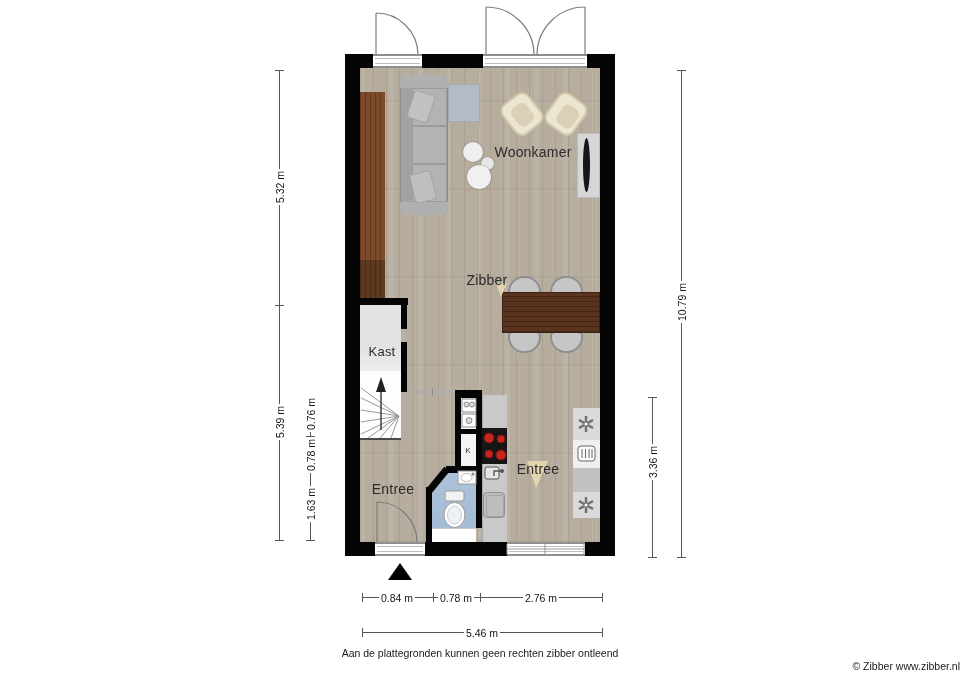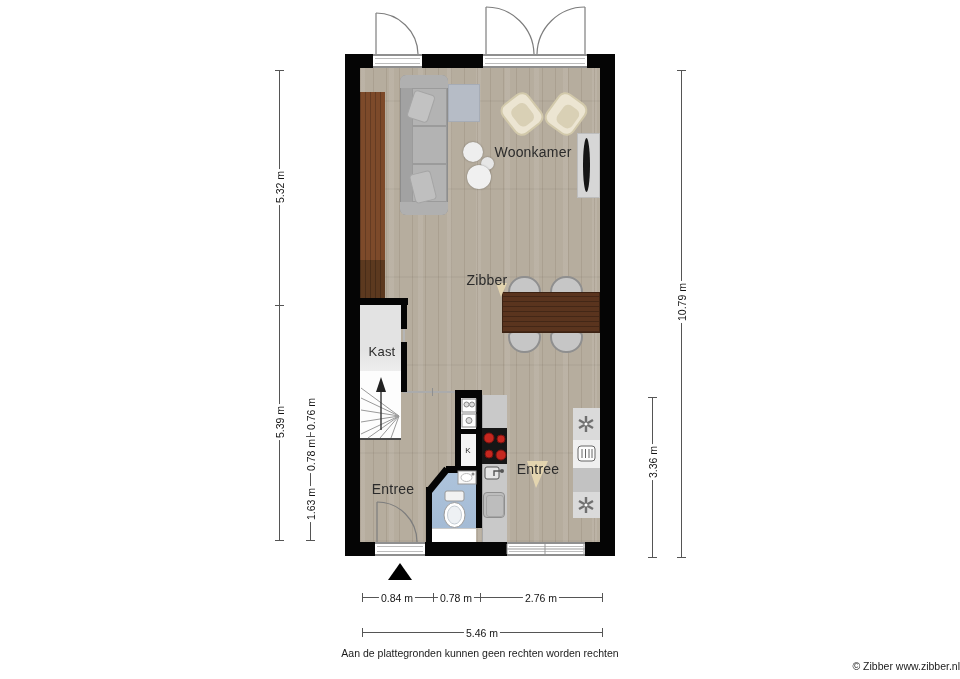--- a/index.html
+++ b/index.html
@@ -243,16 +243,16 @@
   <div class="abs dim-tick" style="left:602px;top:593px;width:1px;height:9px;"></div>
   <div class="abs dim-text" style="left:397px;top:598px;">0.84 m</div>
   <div class="abs dim-text" style="left:456px;top:598px;">0.78 m</div>
   <div class="abs dim-text" style="left:541px;top:598px;">2.76 m</div>
 
   <div class="abs dim-line" style="left:362px;top:632px;width:240px;height:1px;"></div>
   <div class="abs dim-tick" style="left:362px;top:628px;width:1px;height:9px;"></div>
   <div class="abs dim-tick" style="left:602px;top:628px;width:1px;height:9px;"></div>
   <div class="abs dim-text" style="left:482px;top:633px;">5.46 m</div>
 
-  <div class="abs footer-line" style="left:0;top:647px;">Aan de plattegronden kunnen geen rechten worden rechten</div>
+  <div class="abs footer-line" style="left:0;top:647px;">Aan de plattegronden kunnen geen rechten zibber ontleend</div>
   <div class="abs footer-line" style="left:0;top:660px;text-align:right;">© Zibber www.zibber.nl</div>
 
 </div>
 
 </body></html>

